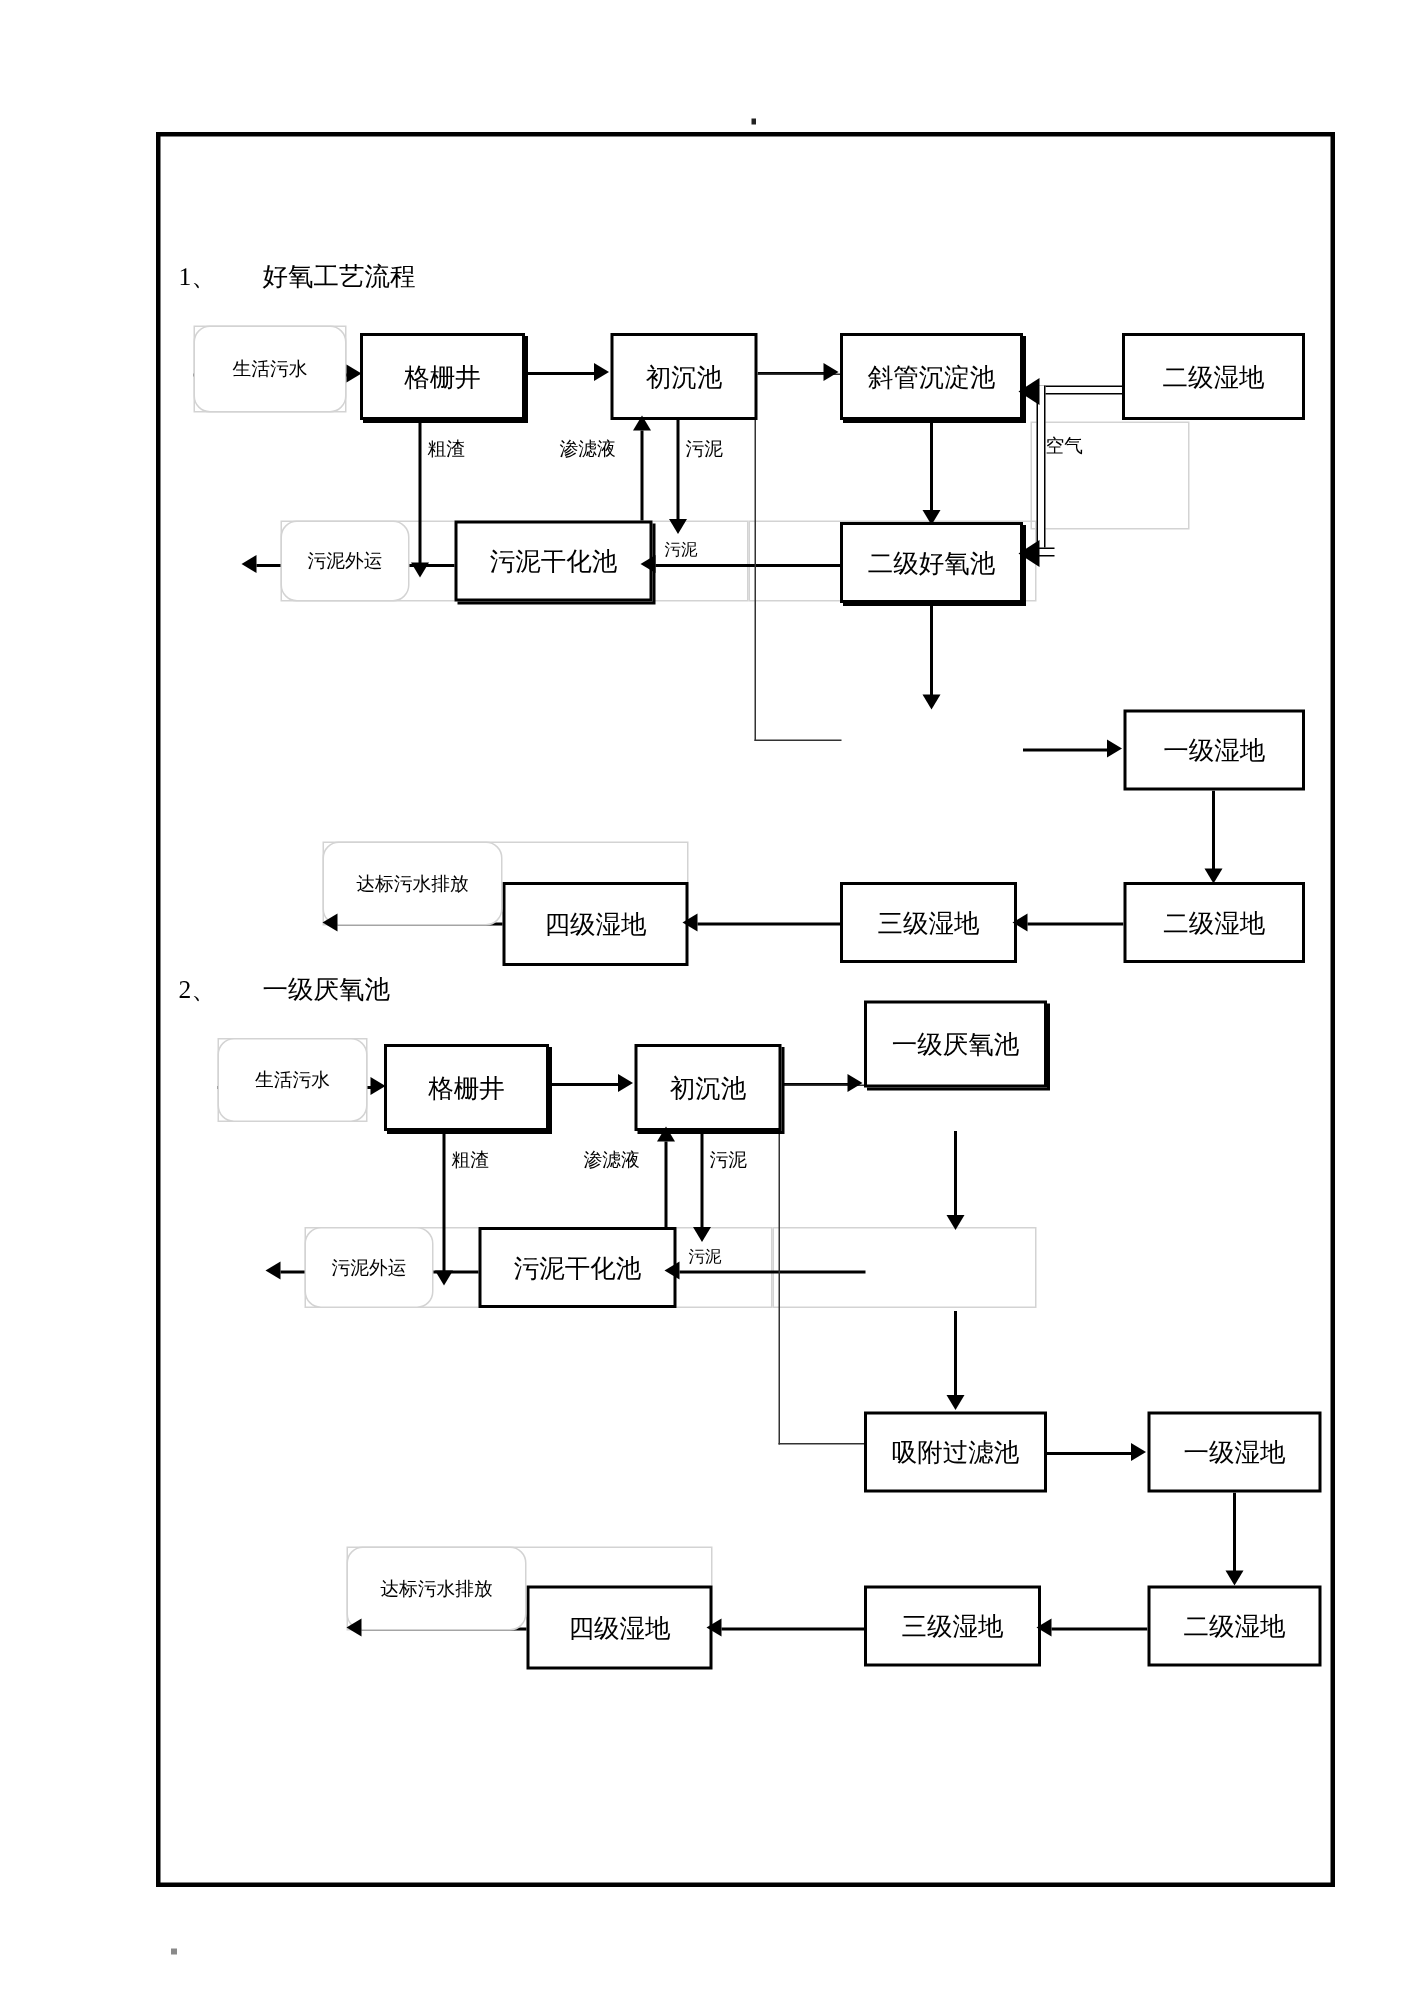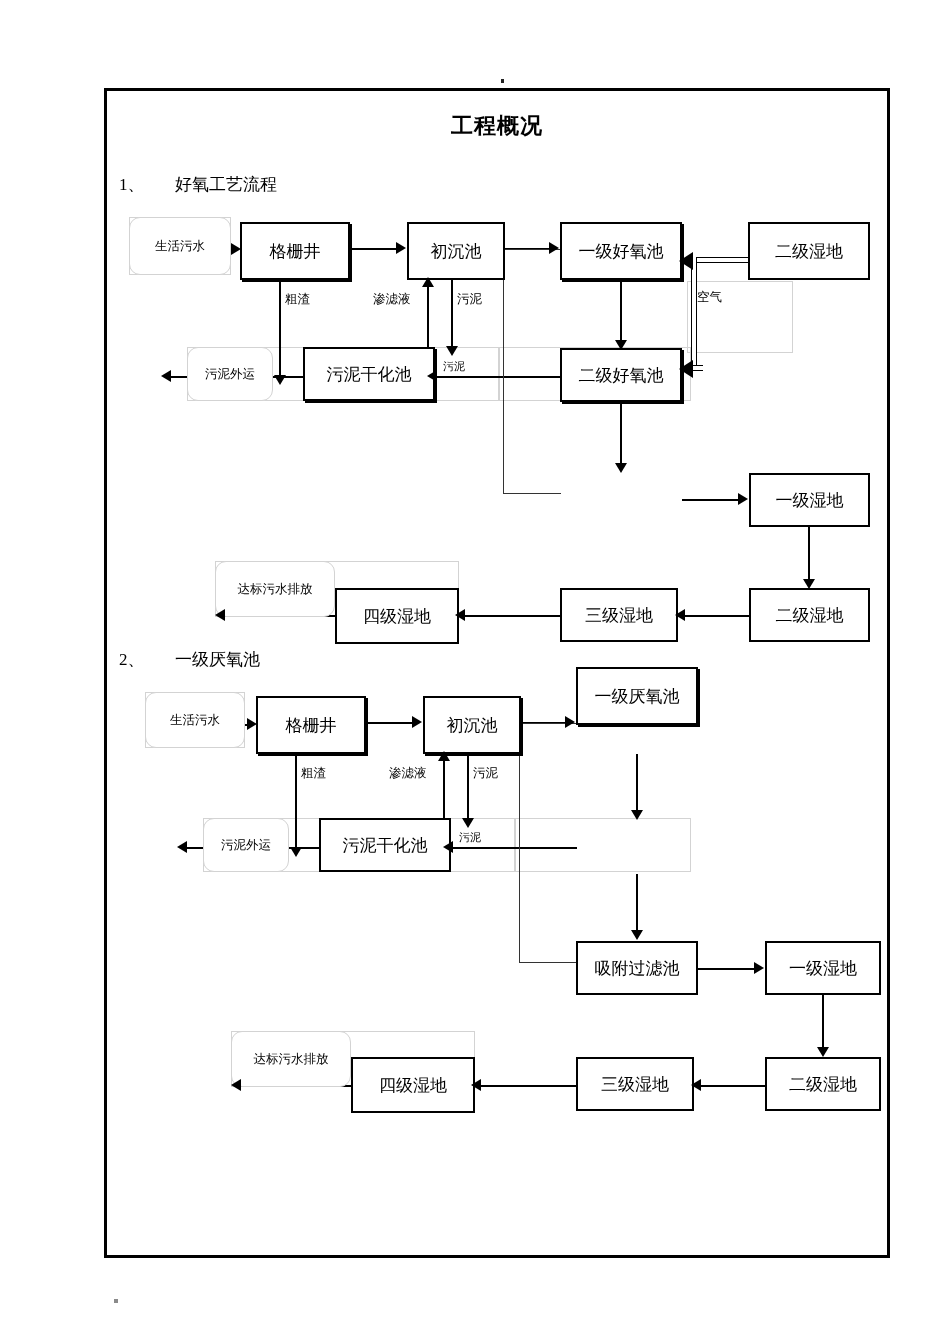--- a/index.html
+++ b/index.html
@@ -61,21 +61,20 @@
   .ar.big.l{border-top:9px solid transparent;border-bottom:9px solid transparent;border-right:14px solid #000;}
 </style>
 </head>
 <body>
 
 <div class="top-tick"></div>
 <div class="bottom-dot"></div>
 
 <div id="page-frame">
 
-  <div class="doc-title">工程概况</div>
 
   <div class="section-head" style="left:12px;top:82px;">
     <span class="num">1、</span><span>好氧工艺流程</span>
   </div>
 
   <div class="dg">
 
     <div class="ghost" style="left:22px;top:126px;width:102px;height:58px;"></div>
     <div class="ghost" style="left:80px;top:256px;width:312px;height:54px;"></div>
     <div class="ghost" style="left:392px;top:256px;width:192px;height:54px;"></div>
@@ -96,21 +95,21 @@
     <div class="ar r" style="left:289px;top:151px;"></div>
 
     <div class="box" style="left:300px;top:131px;width:98px;height:58px;">
       <span>初沉池</span>
     </div>
 
     <div class="h" style="left:398px;top:157px;width:46px;"></div>
     <div class="ar r" style="left:442px;top:151px;"></div>
 
     <div class="box shadow" style="left:453px;top:131px;width:122px;height:58px;">
-      <span>一级好氧池</span>
+      <span>斜管沉淀池</span>
     </div>
 
     <div class="box" style="left:641px;top:131px;width:122px;height:58px;">
       <span>二级湿地</span>
     </div>
 
     <div class="h2" style="left:584px;top:166px;width:58px;"></div>
     <div class="ar big l" style="left:572px;top:161px;"></div>
 
     <div class="v2" style="left:584px;top:166px;height:112px;"></div>

